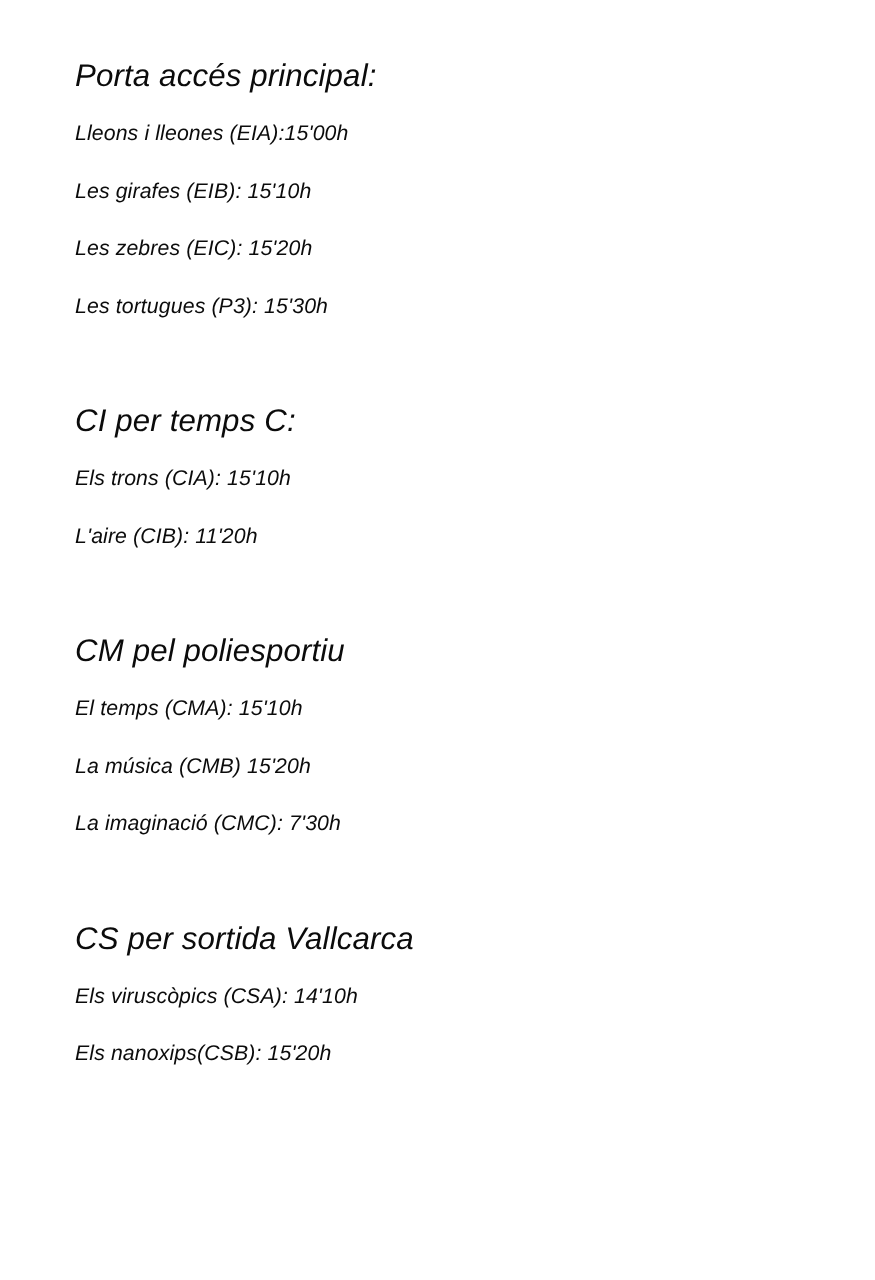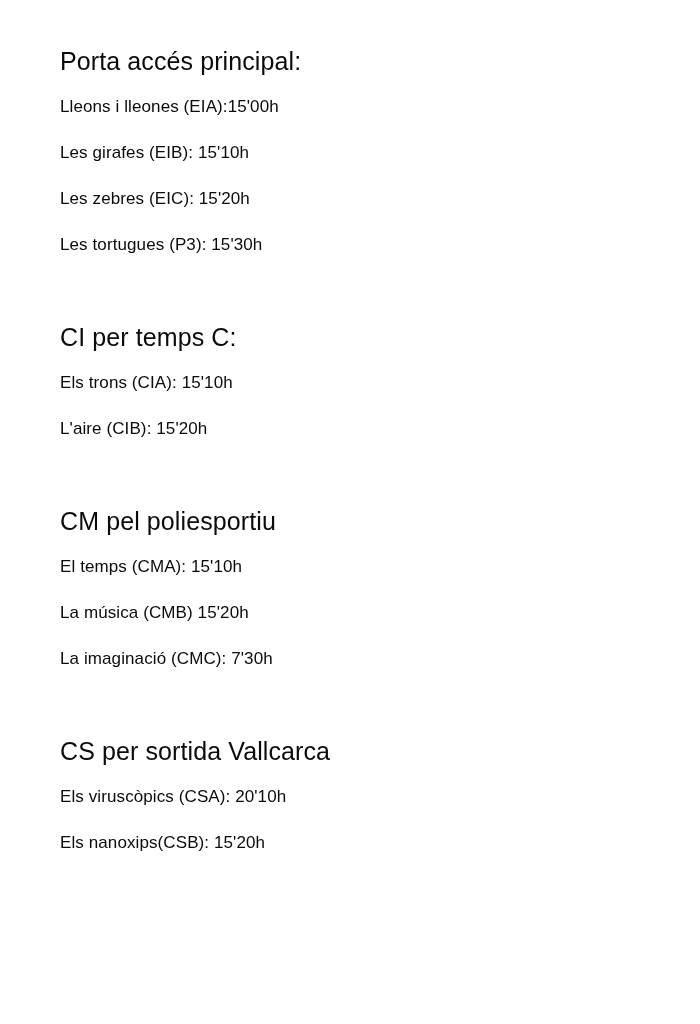--- a/index.html
+++ b/index.html
@@ -22,20 +22,21 @@
     background: #ffffff;
   }
   .doc-body {
     font-size: 25px;
     line-height: 46px;
     letter-spacing: 0.1px;
     color: #0b0b0b;
   }
   .block {
     margin: 0;
+    font-style: italic;
   }
   .block + .block {
     margin-top: 46px;
   }
   .line {
     white-space: pre;
     font-size: 17px;
     line-height: 46px;
   }
   .heading {
@@ -54,30 +55,30 @@
       <div class="heading">Porta accés principal:</div>
       <div class="line">Lleons i lleones (EIA):15'00h</div>
       <div class="line">Les girafes (EIB): 15'10h</div>
       <div class="line">Les zebres (EIC): 15'20h</div>
       <div class="line">Les tortugues (P3): 15'30h</div>
     </div>
 
     <div class="block">
       <div class="heading">CI per temps C:</div>
       <div class="line">Els trons (CIA): 15'10h</div>
-      <div class="line">L'aire (CIB): 15'20h</div>
+      <div class="line">L'aire (CIB): 11'20h</div>
     </div>
 
     <div class="block">
       <div class="heading">CM pel poliesportiu</div>
       <div class="line">El temps (CMA): 15'10h</div>
       <div class="line">La música (CMB) 15'20h</div>
       <div class="line">La imaginació (CMC): 7'30h</div>
     </div>
 
     <div class="block">
       <div class="heading">CS per sortida Vallcarca</div>
-      <div class="line">Els viruscòpics (CSA): 20'10h</div>
+      <div class="line">Els viruscòpics (CSA): 14'10h</div>
       <div class="line">Els nanoxips(CSB): 15'20h</div>
     </div>
 
   </div>
 </div>
 
 </body></html>

